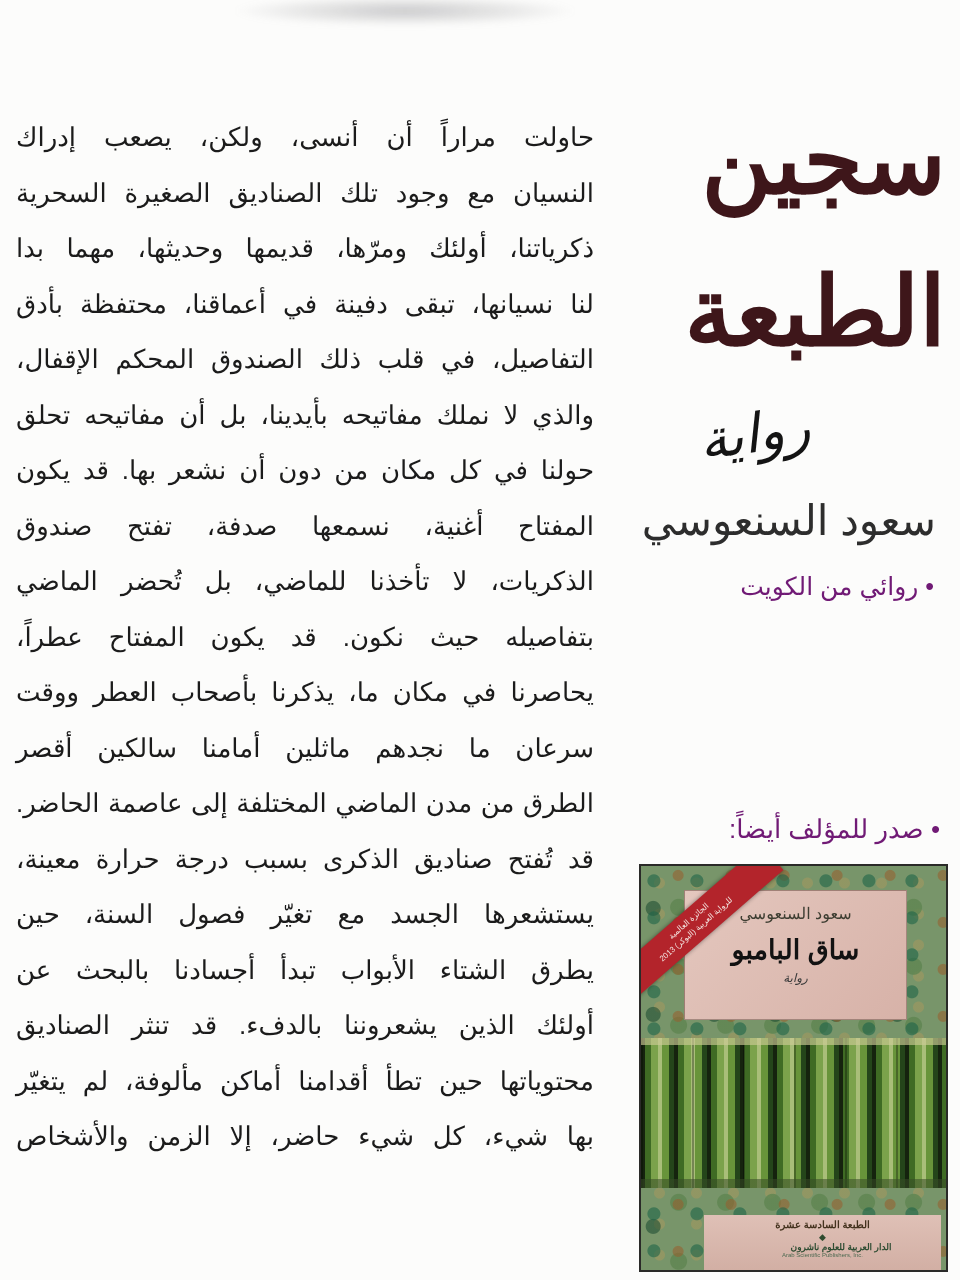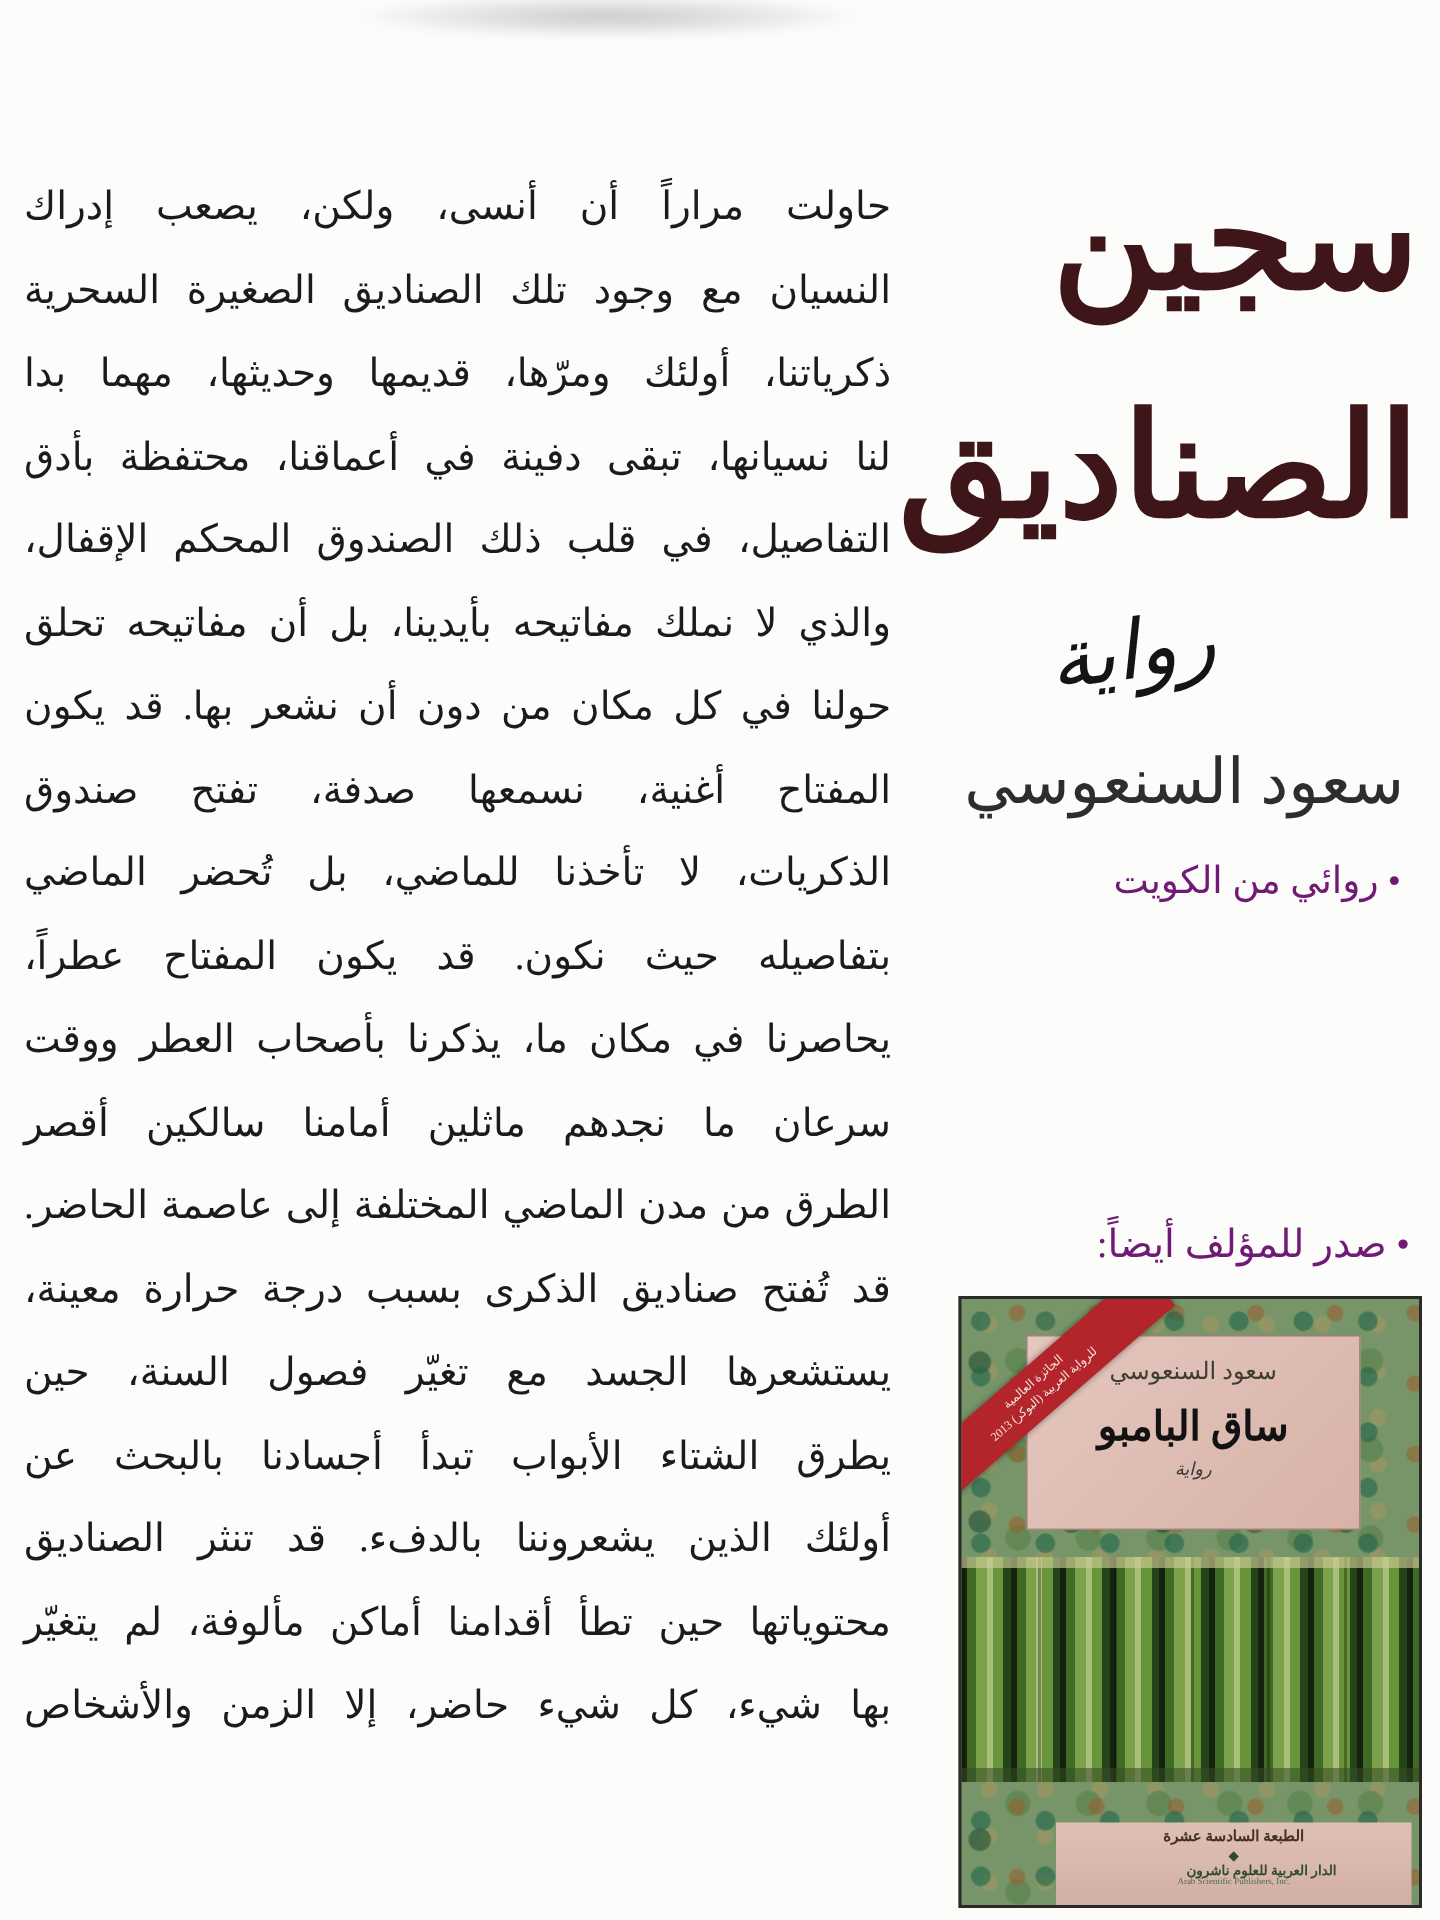--- a/index.html
+++ b/index.html
@@ -1,19 +1,19 @@
 <!DOCTYPE html>
 <html lang="ar"><head>
 <meta charset="utf-8">
 <style>
   html,body{margin:0;padding:0;background:#e8e8e8;}
   .page{
     position:relative;width:960px;height:1280px;margin:0 auto;
     background:#fcfcfb;overflow:hidden;
-    font-family:Liberation Serif, serif;color:#1b1b1b;
+    font-family:Liberation Sans, sans-serif;color:#1b1b1b;
   }
   
   .smudge{
     position:absolute;left:185px;top:-8px;width:440px;height:38px;
     background:radial-gradient(ellipse 50% 50% at 50% 50%,rgba(90,90,95,.30),rgba(125,125,130,.12) 55%,transparent 78%);
     filter:blur(3px);
   }
   
   .synopsis{
     position:absolute;left:16px;top:110px;width:578px;
@@ -117,21 +117,21 @@
       <div class="line">قد تُفتح صناديق الذكرى بسبب درجة حرارة معينة،</div>
       <div class="line">يستشعرها الجسد مع تغيّر فصول السنة، حين</div>
       <div class="line">يطرق الشتاء الأبواب تبدأ أجسادنا بالبحث عن</div>
       <div class="line">أولئك الذين يشعروننا بالدفء. قد تنثر الصناديق</div>
       <div class="line">محتوياتها حين تطأ أقدامنا أماكن مألوفة، لم يتغيّر</div>
       <div class="line">بها شيء، كل شيء حاضر، إلا الزمن والأشخاص</div>
     </div>
 
   <div class="book-title" lang="ar">
     <div>سجين</div>
-    <div>الصناديق</div>
+    <div>الطبعة</div>
   </div>
 
   <div class="genre-big" lang="ar">رواية</div>
 
   <div class="author-name" lang="ar">سعود السنعوسي</div>
 
   <div class="author-tagline" lang="ar">• روائي من الكويت</div>
 
   <div class="also-heading" lang="ar">• صدر للمؤلف أيضاً:</div>
 

